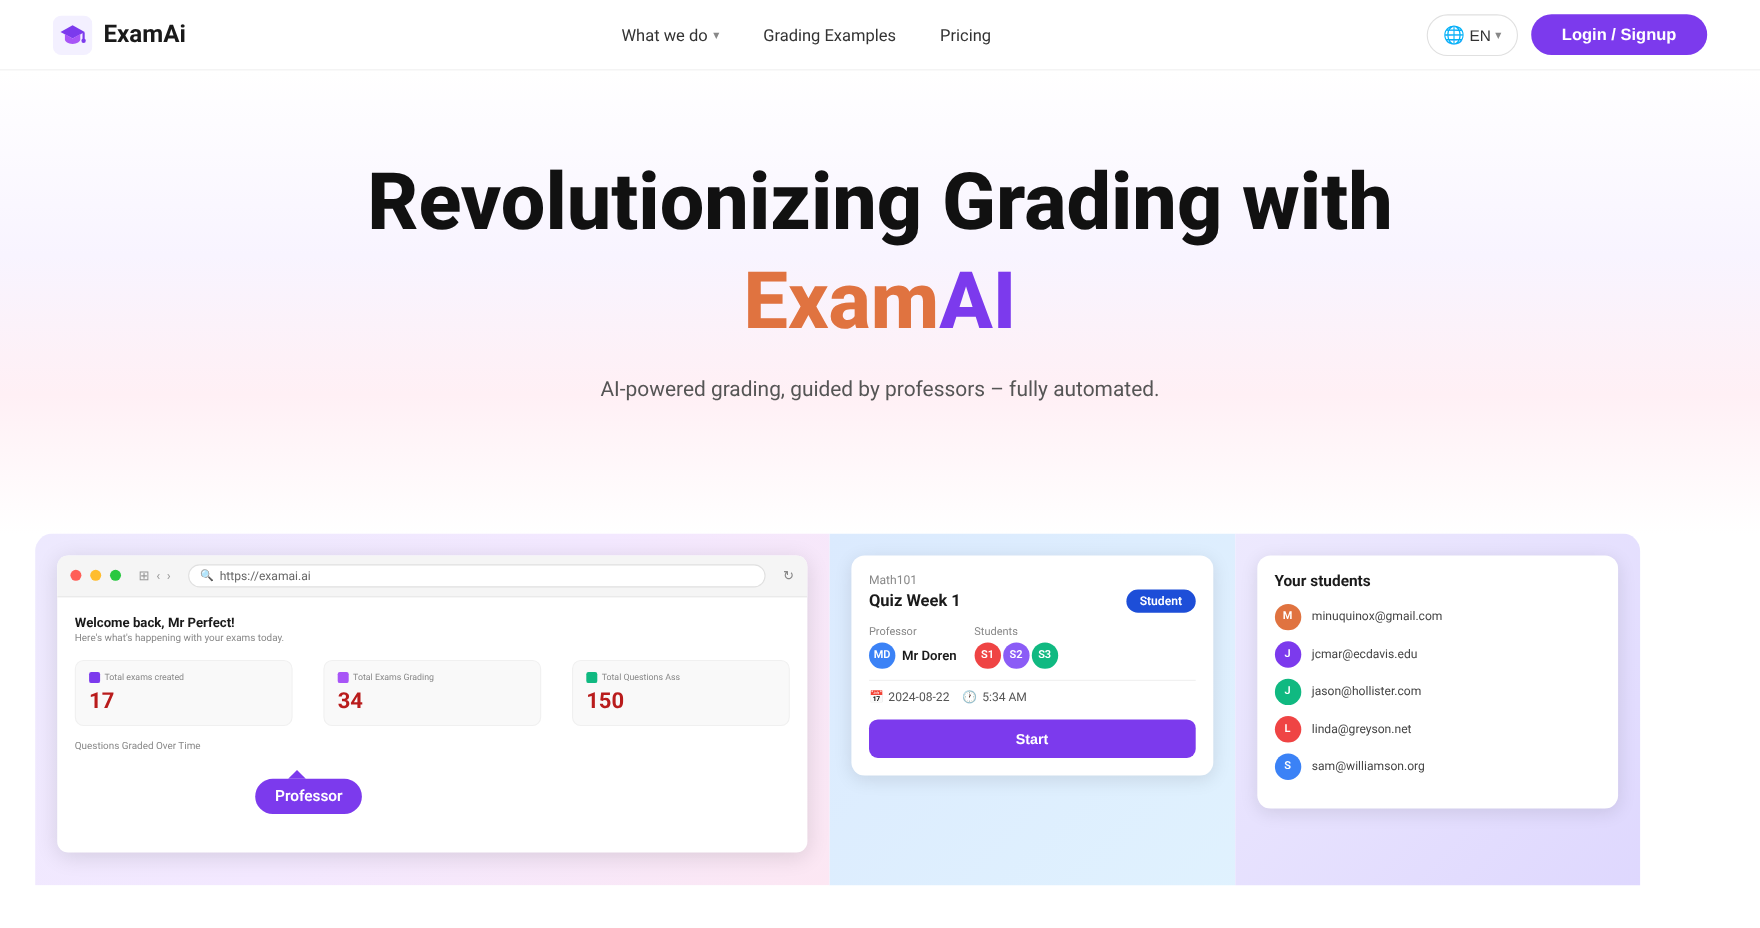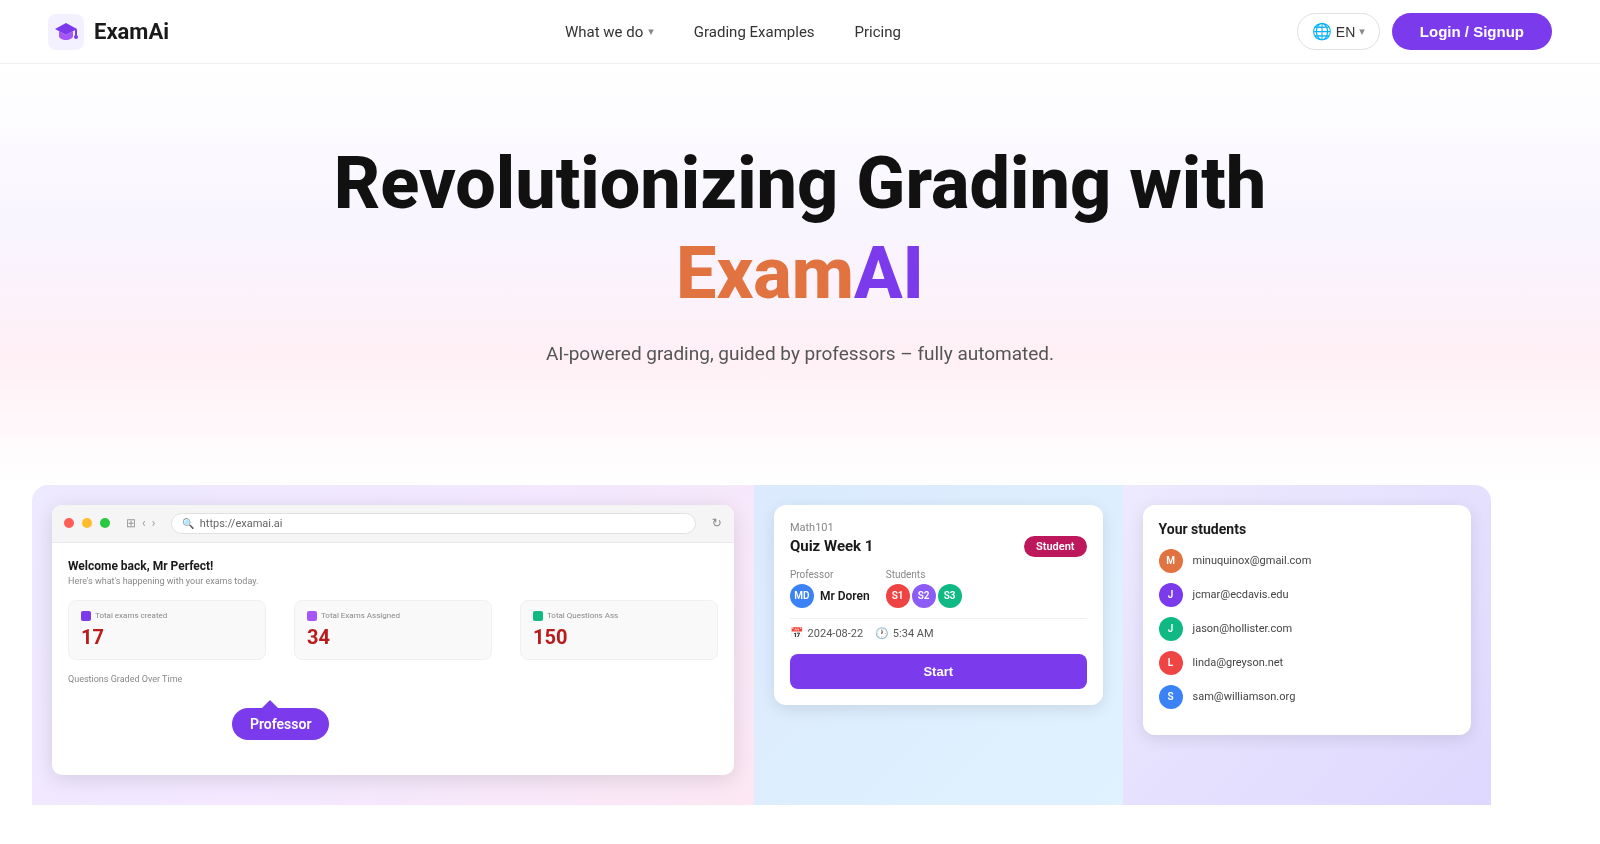--- a/index.html
+++ b/index.html
@@ -275,21 +275,21 @@
       align-items: center;
       justify-content: space-between;
       margin-bottom: 12px;
     }
     .quiz-title {
       font-size: 15px;
       font-weight: 700;
       color: #1a1a1a;
     }
     .student-badge {
-      background: #be185d;
+      background: #1d4ed8;
       color: #fff;
       padding: 4px 12px;
       border-radius: 15px;
       font-size: 11px;
       font-weight: 600;
     }
     .quiz-info-row {
       display: flex;
       gap: 16px;
       margin-bottom: 10px;
@@ -466,21 +466,21 @@
           <div class="stat-card">
             <div class="stat-label">
               <div class="stat-icon-sq"></div>
               <span>Total exams created</span>
             </div>
             <div class="stat-value">17</div>
           </div>
           <div class="stat-card">
             <div class="stat-label">
               <div class="stat-icon-sq" style="background:#a855f7;"></div>
-              <span>Total Exams Assigned</span>
+              <span>Total Exams Grading</span>
             </div>
             <div class="stat-value">34</div>
           </div>
           <div class="stat-card">
             <div class="stat-label">
               <div class="stat-icon-sq" style="background:#10b981;"></div>
               <span>Total Questions Ass</span>
             </div>
             <div class="stat-value">150</div>
           </div>

